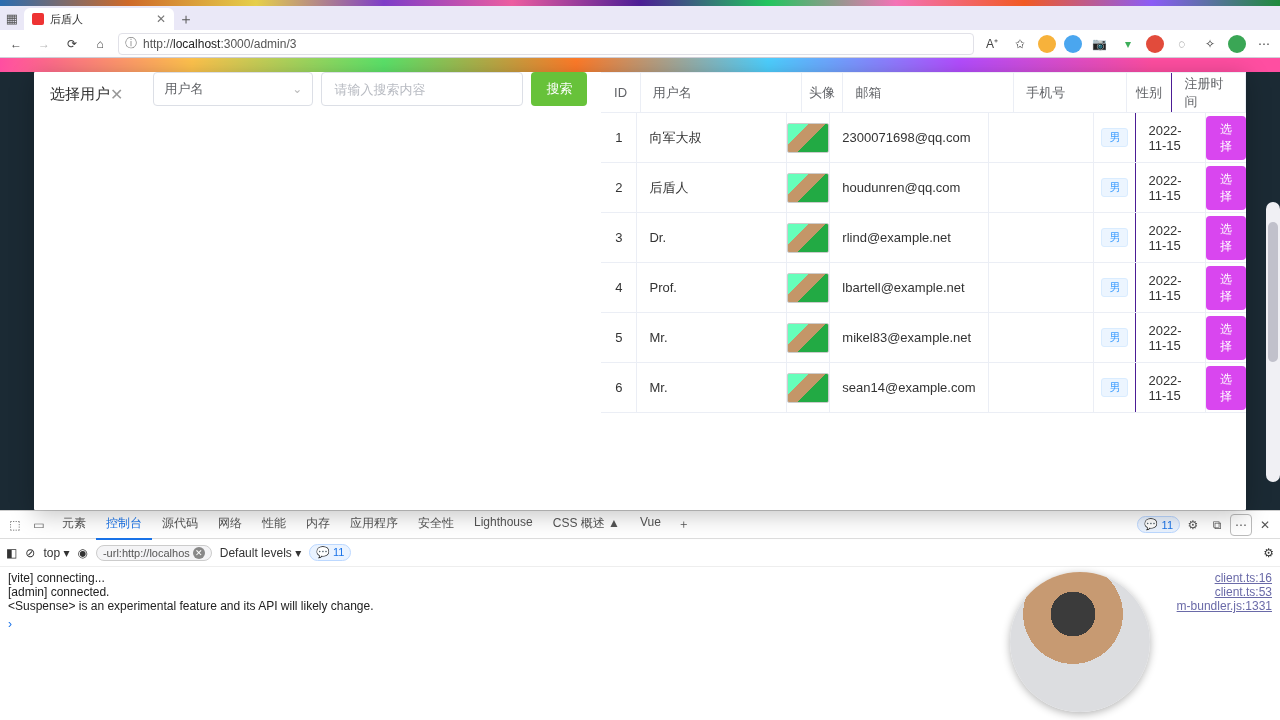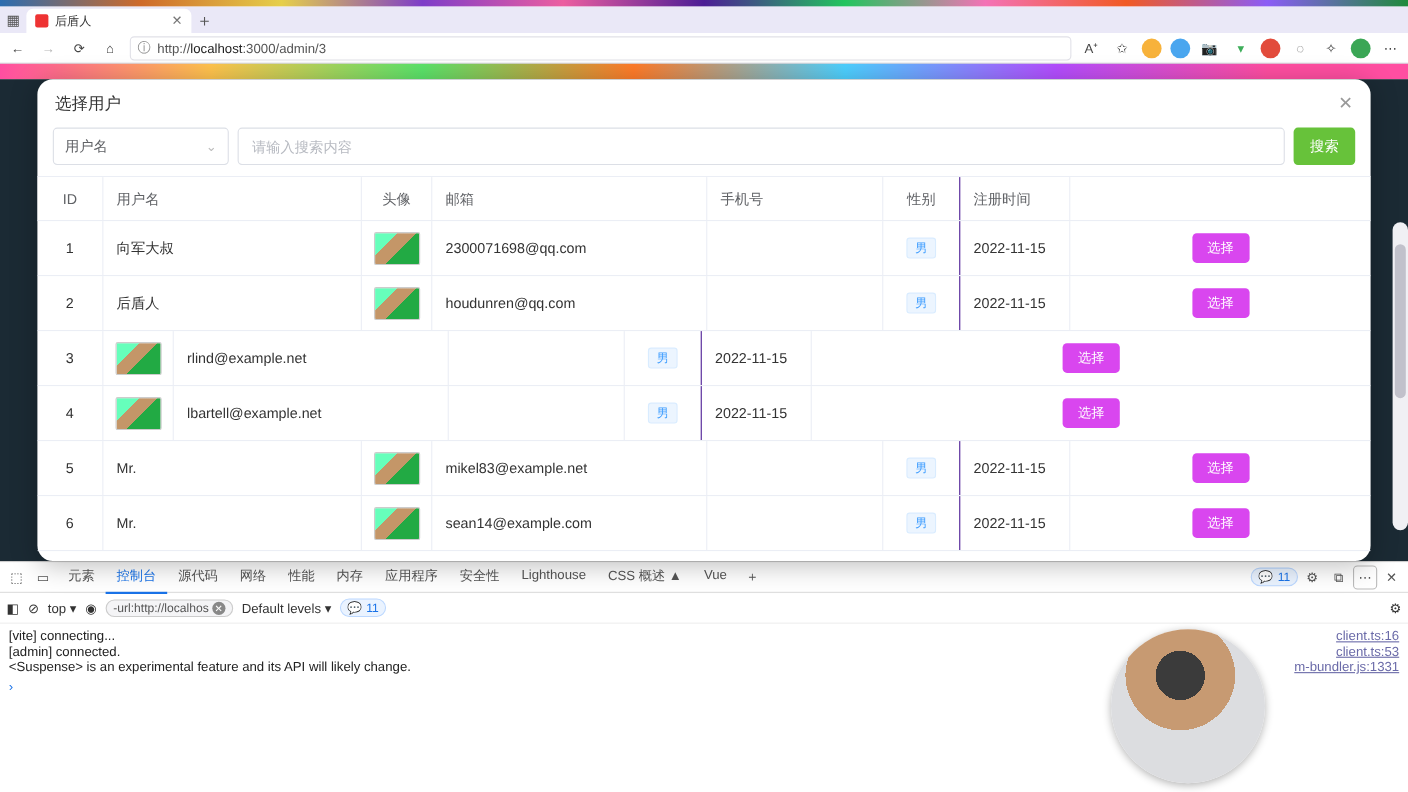--- a/index.html
+++ b/index.html
@@ -13,21 +13,21 @@
 .tab .x{margin-left:auto;color:#777;font-size:12px}
 .newtab{width:24px;height:22px;display:flex;align-items:center;justify-content:center;color:#555;font-size:15px}
 .addrbar{height:28px;background:#fff;border-bottom:1px solid #d0d0d8;display:flex;align-items:center;padding:0 6px;gap:8px;font-size:12px;color:#333}
 .addrbar .ib{width:20px;height:20px;display:flex;align-items:center;justify-content:center;border-radius:4px;color:#444}
 .addrbar .url{flex:1;display:flex;align-items:center;gap:6px;height:22px;border:1px solid #e1e1e8;border-radius:4px;padding:0 6px;color:#555}
 .addrbar .url b{color:#222;font-weight:400}
 .addrbar .ricon{width:18px;height:18px;border-radius:50%;display:inline-flex;align-items:center;justify-content:center;font-size:11px}
 .bg-strip{height:14px;background:linear-gradient(90deg,#ff4ea1,#ffc34d 15%,#5be36a 30%,#ff7b29 45%,#4dd0ff 60%,#b44dff 75%,#ff4ea1 90%)}
 
 .page{position:relative;height:438px;background:#1b2a34}
-.modal{position:absolute;left:34px;right:34px;top:0;bottom:0;background:#fff;border-radius:14px;box-shadow:0 4px 24px rgba(0,0,0,.25);display:flex;flex-direction:column}
+.modal{position:absolute;left:34px;right:34px;top:0;bottom:0;background:#fff;border-radius:1px;box-shadow:0 4px 24px rgba(0,0,0,.25);display:flex;flex-direction:row}
 .mhdr{height:44px;display:flex;align-items:center;padding:0 16px;font-size:15px;color:#333}
 .mhdr .close{margin-left:auto;color:#999;font-size:16px;cursor:pointer}
 .srch{display:flex;gap:8px;padding:0 14px 10px 14px}
 .sel{width:160px;height:34px;border:1px solid #dcdfe6;border-radius:4px;display:flex;align-items:center;padding:0 10px;color:#606266;font-size:13px;justify-content:space-between}
 .chev{color:#bbb;font-size:12px}
 .inp{flex:1;height:34px;border:1px solid #dcdfe6;border-radius:4px;padding:0 12px;font-size:13px;color:#333}
 .inp::placeholder{color:#b7bac1}
 .btn-srch{width:56px;height:34px;background:#67c23a;color:#fff;border:none;border-radius:4px;font-size:13px}
 .tbl{border-top:1px solid #ebeef5;overflow:hidden;flex:1}
 .row{display:flex;height:50px;align-items:center;border-bottom:1px solid #ebeef5;font-size:13px;color:#333}
@@ -158,35 +158,37 @@
             <div class="c-gd">
               <span class="tag">男</span>
             </div>
             <div class="c-dt">2022-11-15</div>
             <div class="c-ac">
               <button class="btn-sel">选择</button>
             </div>
           </div>
           <div class="row">
             <div class="c-id">3</div>
+            <div class="c-name">Dr.</div>
             <div class="c-av">
               <div class="av"></div>
             </div>
             <div class="c-em">rlind@example.net</div>
             <div class="c-ph"></div>
             <div class="c-gd">
               <span class="tag">男</span>
             </div>
             <div class="c-dt">2022-11-15</div>
             <div class="c-ac">
               <button class="btn-sel">选择</button>
             </div>
           </div>
           <div class="row">
             <div class="c-id">4</div>
+            <div class="c-name">Prof.</div>
             <div class="c-av">
               <div class="av"></div>
             </div>
             <div class="c-em">lbartell@example.net</div>
             <div class="c-ph"></div>
             <div class="c-gd">
               <span class="tag">男</span>
             </div>
             <div class="c-dt">2022-11-15</div>
             <div class="c-ac">

